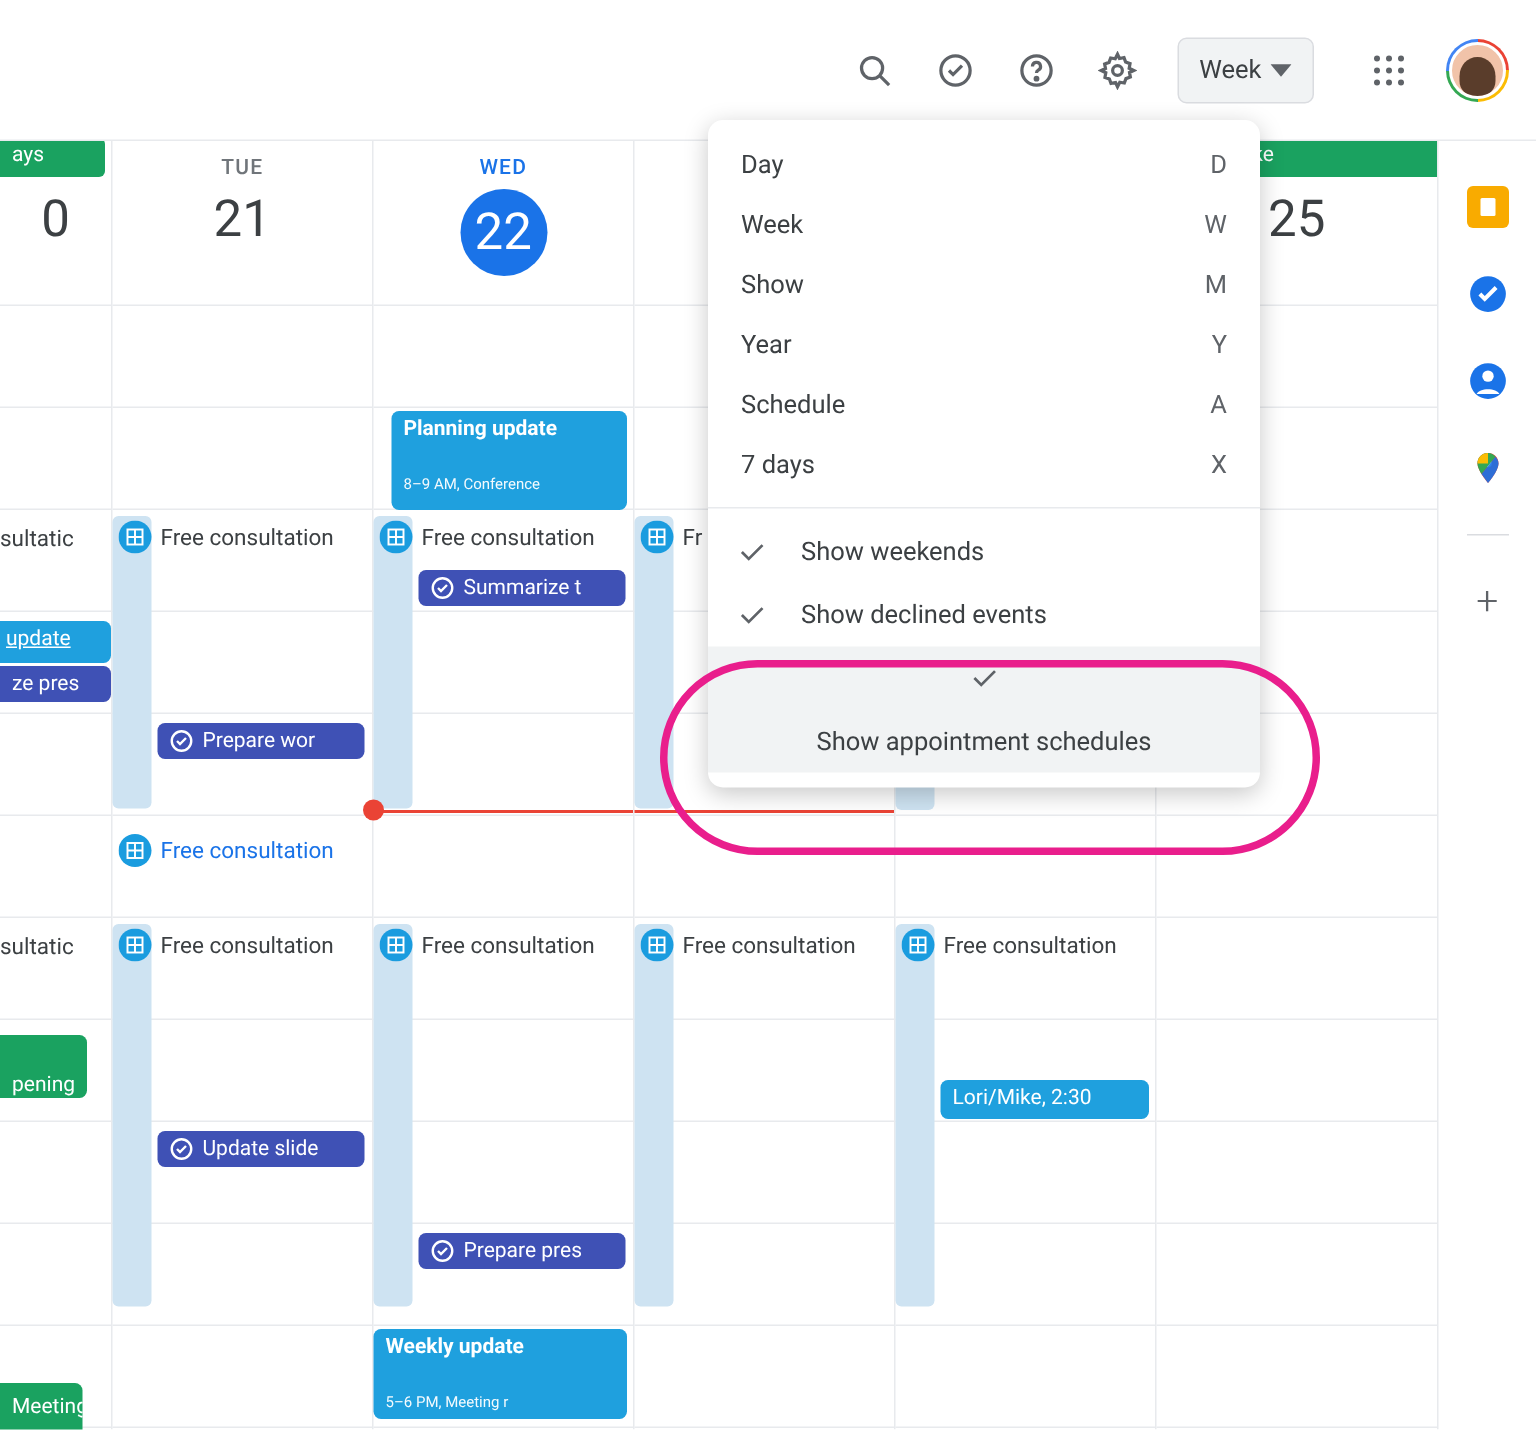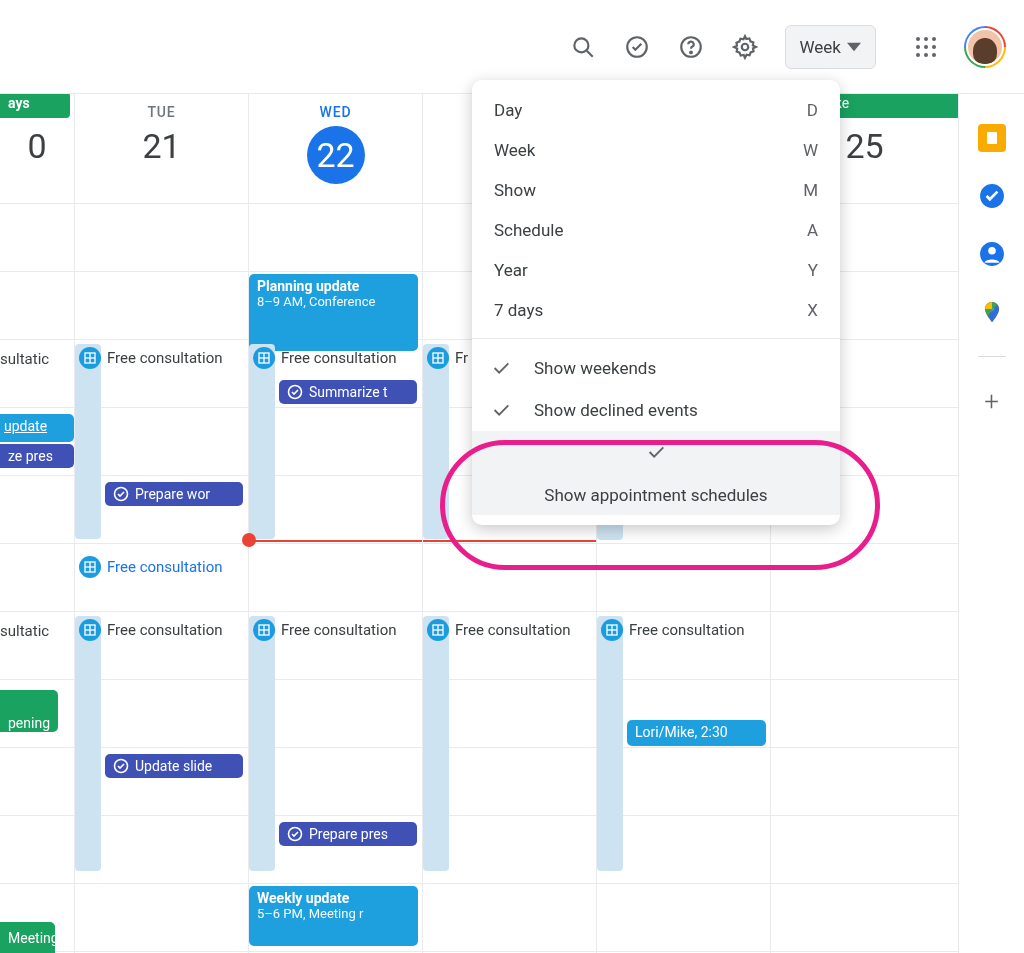--- a/index.html
+++ b/index.html
@@ -199,21 +199,21 @@
   .event-box {
     position: absolute;
     background: #1fa0de;
     color: #fff;
     border-radius: 5px;
     padding: 4px 8px;
     font-size: 14px;
     cursor: pointer;
     overflow: hidden;
   }
-  .event-box .sub { font-size: 13px; opacity: 0.95;}
+  .event-box .sub { font-size: 10px; opacity: 0.95; margin-top: 24px;}
   .now-line {
     position: absolute;
     left: 0; right: 0;
     border-top: 2px solid #ea4335;
     z-index: 5;
   }
   .now-dot {
     position: absolute;
     width: 14px; height: 14px; border-radius: 50%;
     background: #ea4335;
@@ -346,21 +346,21 @@
   <div class="rail-btn rail-plus">+</div>
 </div>
 
 <div class="cal">
 
   <div class="col" style="width:75px;">
     <div class="col-head">
       <div class="dow">N</div>
       <div class="dnum">0</div>
     </div>
-    <div class="allday" style="top:-2px;border-radius:0 4px 4px 0;font-weight:bold;">ays</div>
+    <div class="allday" style="top:-2px;border-radius:0 4px 4px 0;">ays</div>
     <div class="col-body">
       <div class="hr-line"></div>
         <div class="hr-line"></div>
         <div class="hr-line"></div>
         <div class="hr-line"></div>
         <div class="hr-line"></div>
         <div class="hr-line"></div>
         <div class="hr-line"></div>
         <div class="hr-line"></div>
         <div class="hr-line"></div>
@@ -457,21 +457,21 @@
         <div class="hr-line"></div>
         <div class="hr-line"></div>
         <div class="hr-line"></div>
         <div class="hr-line"></div>
         <div class="hr-line"></div>
         <div class="hr-line"></div>
         <div class="hr-line"></div>
         <div class="hr-line"></div>
         <div class="hr-line"></div>
         <div class="hr-line"></div>
-      <div class="event-box" style="top:70px;left:0;right:4px;height:77px;">
+      <div class="event-box" style="top:70px;left:12px;right:4px;height:66px;">
         <div><b>Planning update</b></div>
         <div class="sub">8–9 AM, Conference</div>
       </div>
       <div class="consult-slot" style="top:140px;height:195px;"></div>
       <div class="consult-chip" style="top:143px;left:4px;">
           <span class="ci">
             <svg viewBox="0 0 12 12" fill="none" stroke="#fff" stroke-width="1.3">
               <rect x="1" y="1" width="10" height="10"></rect>
               <line x1="1" y1="6" x2="11" y2="6"></line>
               <line x1="6" y1="1" x2="6" y2="11"></line>
@@ -612,26 +612,26 @@
     </div>
   <div class="menu-row">
       <span>Week</span>
       <span class="key">W</span>
     </div>
   <div class="menu-row">
       <span>Show</span>
       <span class="key">M</span>
     </div>
   <div class="menu-row">
+      <span>Year</span>
+      <span class="key">Y</span>
+    </div>
+  <div class="menu-row">
       <span>Schedule</span>
       <span class="key">A</span>
-    </div>
-  <div class="menu-row">
-      <span>Year</span>
-      <span class="key">Y</span>
     </div>
   <div class="menu-row">
       <span>7 days</span>
       <span class="key">X</span>
     </div>
   <div class="menu-sep"></div>
   <div class="menu-check">
       <svg viewBox="0 0 24 24" fill="none" stroke="currentColor" stroke-width="2">
         <path d="M5 12l5 5L20 7"></path>
       </svg>

